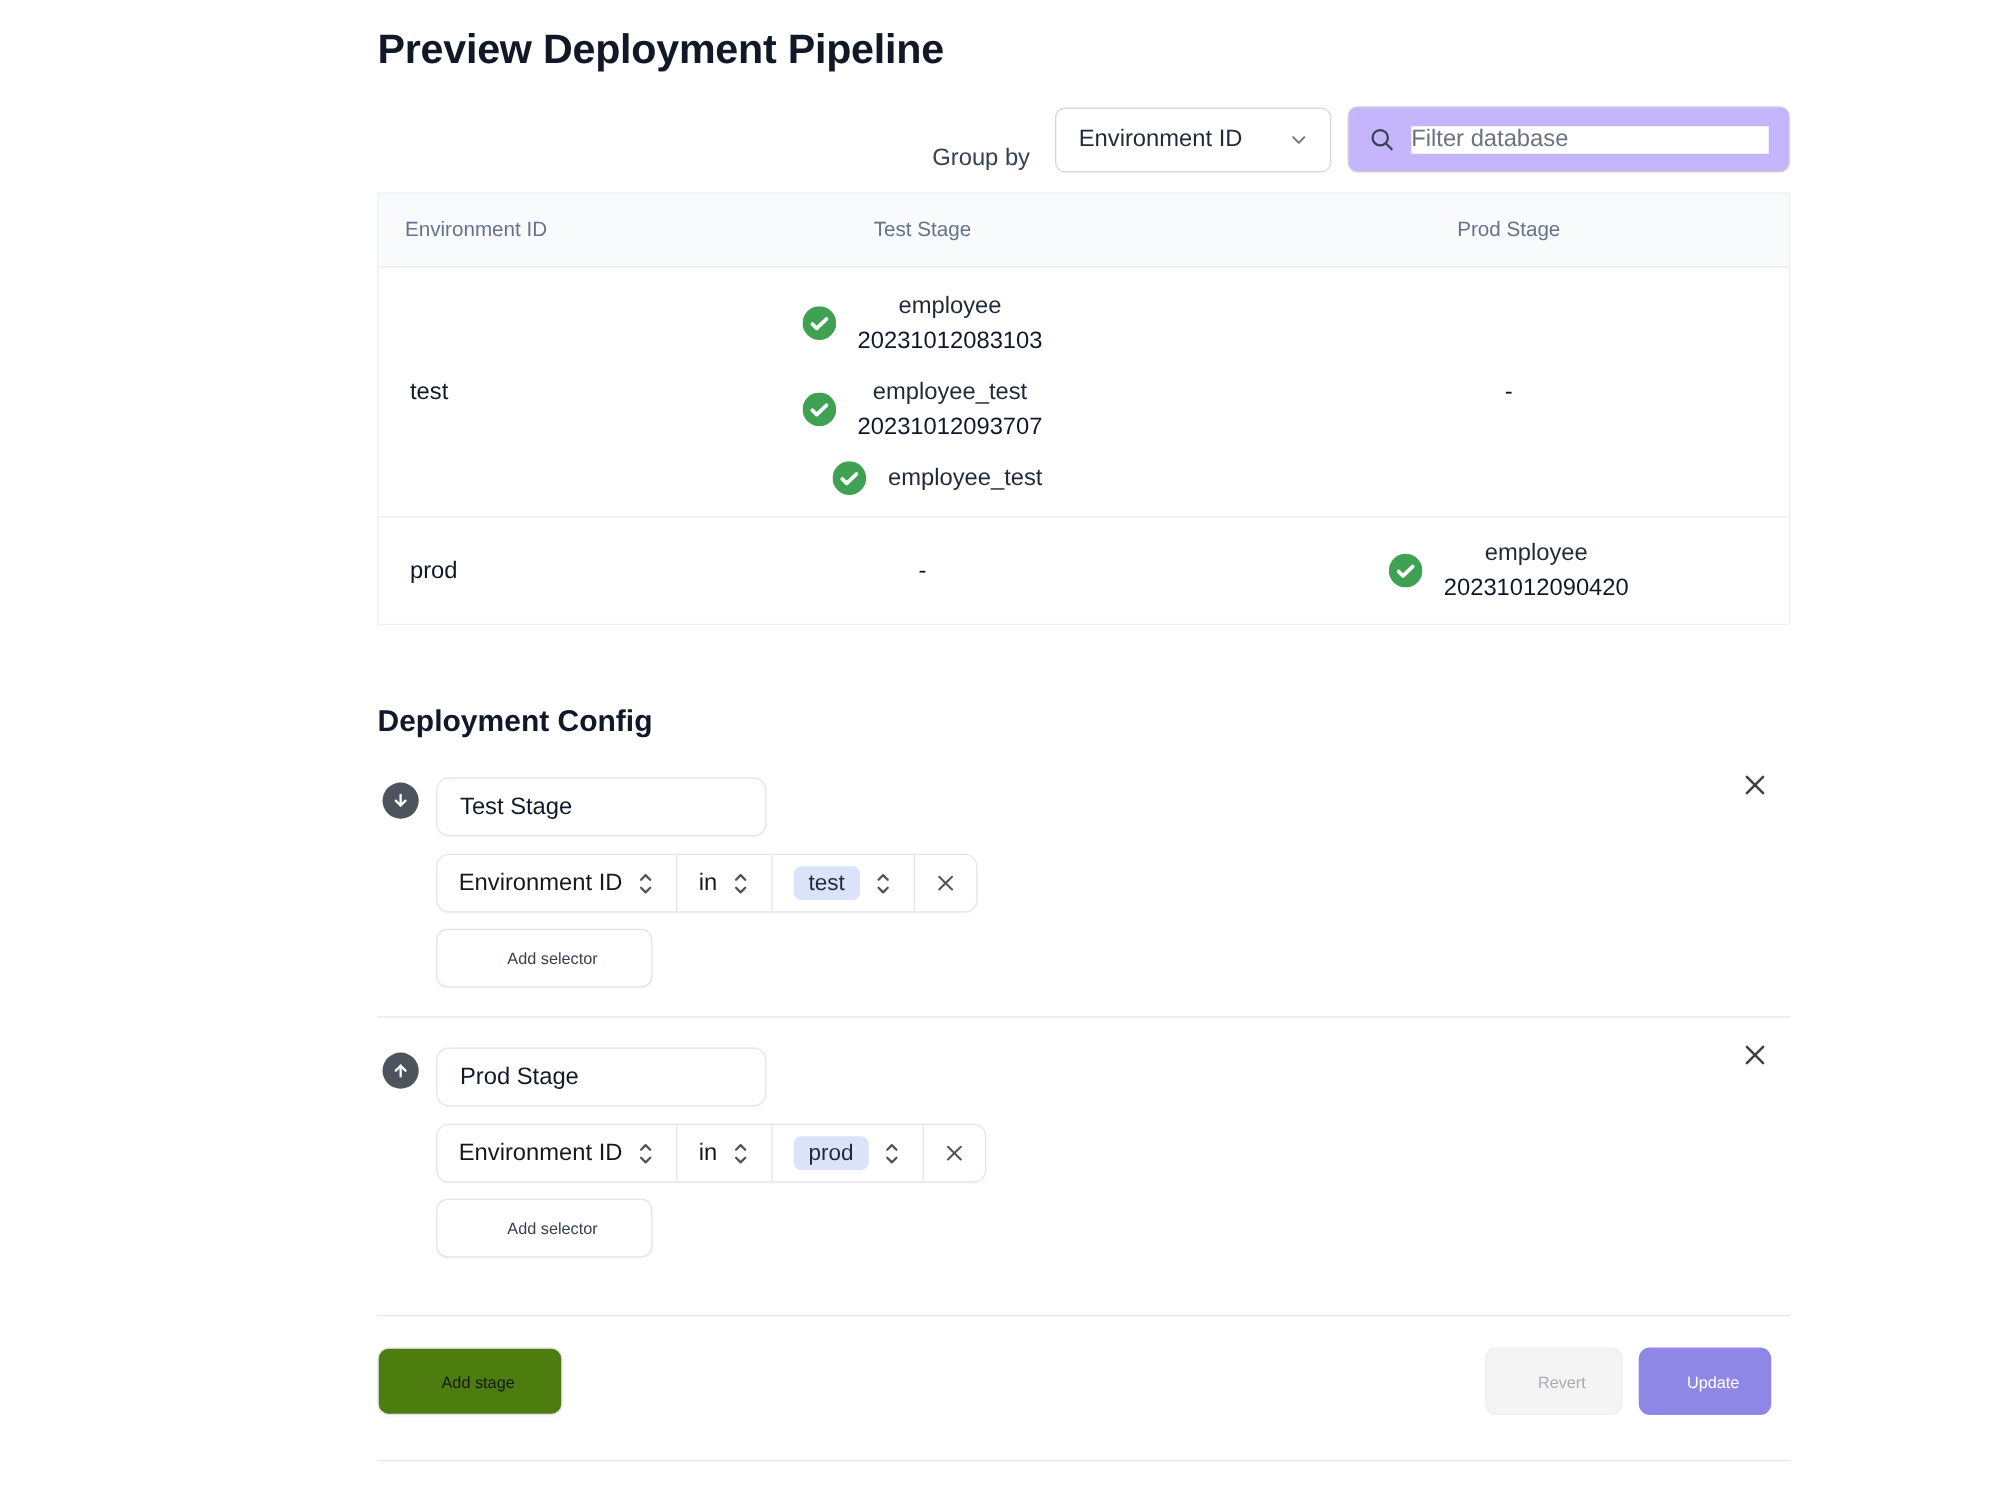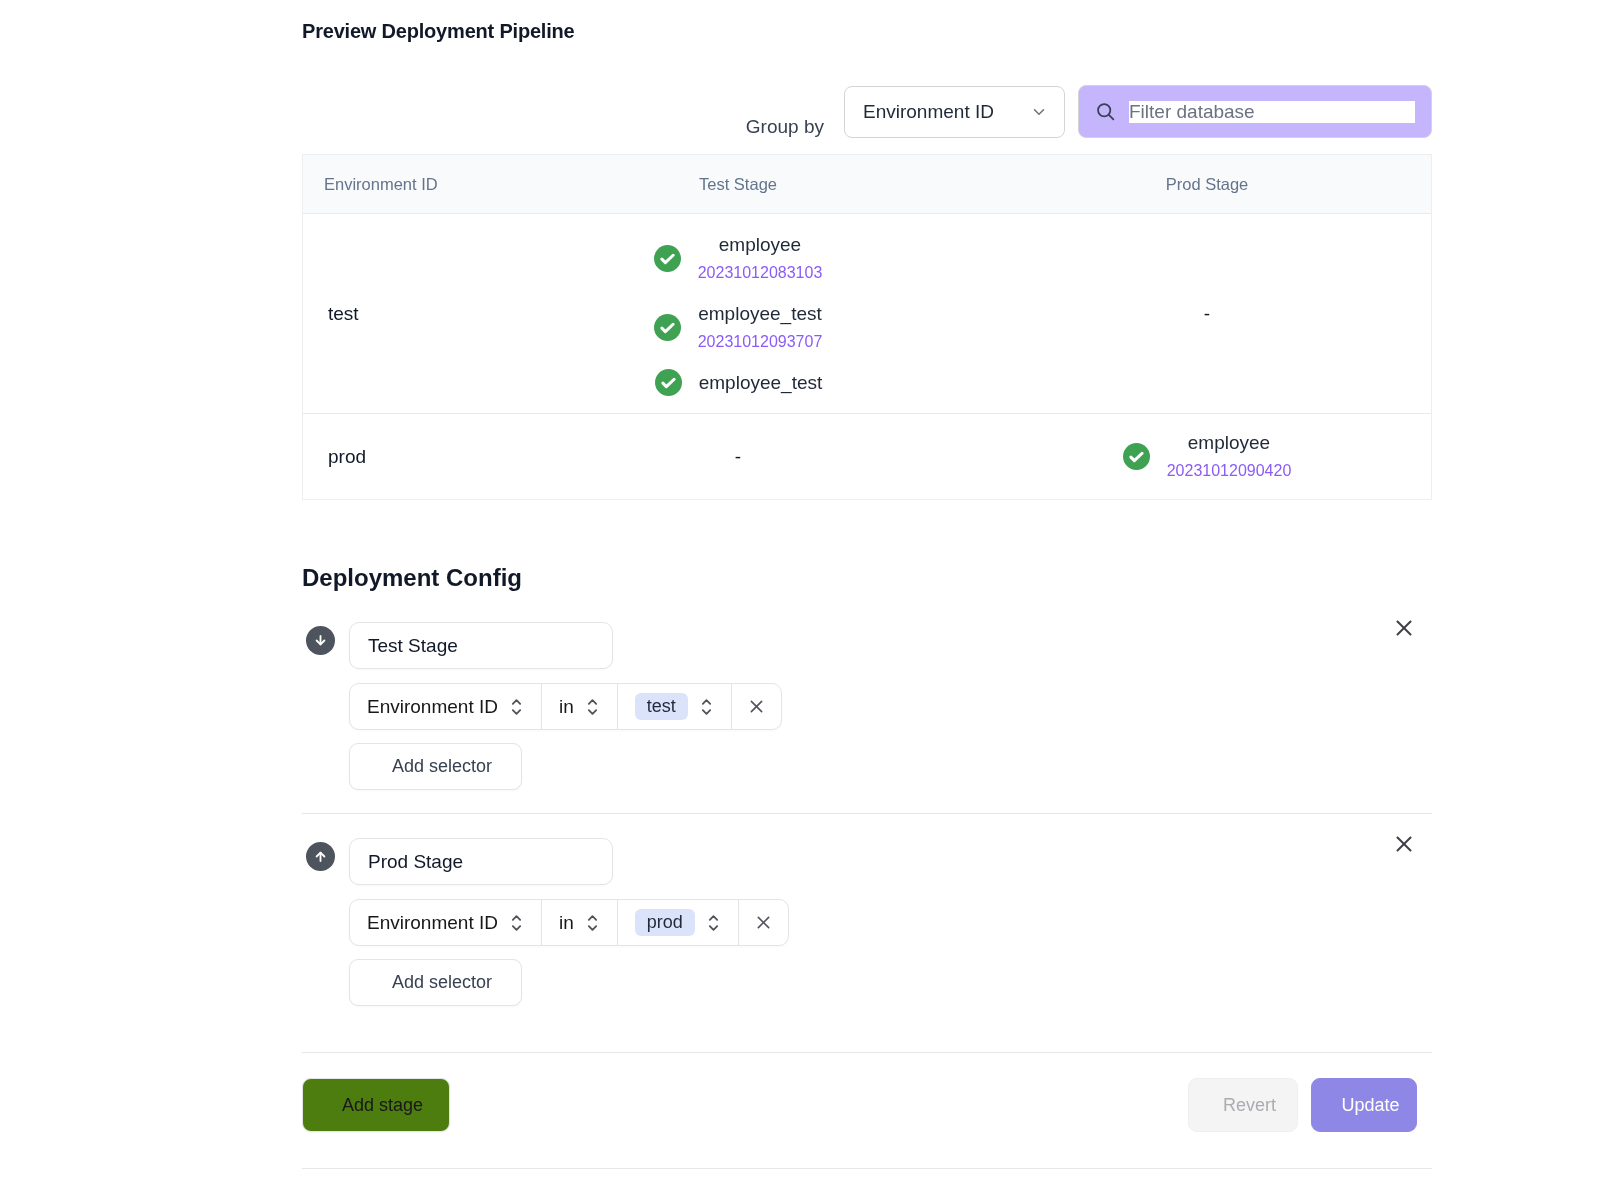--- a/index.html
+++ b/index.html
@@ -1,21 +1,21 @@
 <!DOCTYPE html>
 <html><head>
 <meta charset="utf-8">
 <style>
   * { margin:0; padding:0; box-sizing:border-box; }
   html,body { width:1600px; height:1200px; background:#ffffff;
     font-family:"Liberation Sans", sans-serif; color:#1f2937; }
   .canvas { position:relative; width:1600px; height:1200px; overflow:hidden; }
   .wrap { position:absolute; left:302px; top:0; width:1130px; height:1200px; }
 
-  .page-title { position:absolute; left:0; top:20px; font-size:20px; font-weight:700; color:#111827; letter-spacing:-0.2px; }
+  .page-title { position:absolute; left:0; top:20px; font-size:33px; font-weight:700; color:#111827; letter-spacing:-0.2px; }
 
   
   .toolbar { position:absolute; top:85px; right:0; height:53px; display:flex; align-items:flex-end; }
   .groupby-label { font-size:19px; color:#374151; margin-right:20px; }
   .select { width:221px; height:52px; border:1px solid #d4d4d8; border-radius:8px;
     display:flex; align-items:center; justify-content:space-between; padding:0 16px 0 18px;
     font-size:19px; color:#1f2937; background:#fff; cursor:pointer; margin-right:13px; }
   .select svg { width:18px; height:18px; color:#71717a; }
   .search { width:354px; height:53px; border:1px solid #d4d4d8; border-radius:8px;
     display:flex; align-items:center; gap:13px; padding:0 16px; background:#c4b5fd; }
@@ -32,21 +32,21 @@
   .row-test { height:200px; }
   .row-prod { height:86px; }
   .cell-env-h { padding-left:21px; text-align:left; }
   .cell-c { text-align:center; }
   .cell-env { padding-left:25px; font-size:19px; color:#111827; }
   .dbstack { display:flex; flex-direction:column; align-items:flex-end; gap:13px;
     width:fit-content; margin:0 auto; }
   .dbentry { display:flex; align-items:center; gap:17px; }
   .dbentry svg { width:27px; height:27px; flex:none; }
   .dbname { font-size:19px; color:#1f2937; line-height:28px; }
-  .dbver  { font-size:16px; color:#8b5cf6; line-height:28px; }
+  .dbver  { font-size:19px; color:#0f172a; line-height:28px; }
   .dash { font-size:19px; color:#111827; }
 
   
   .config-title { position:absolute; left:0; top:564px; font-size:24px; font-weight:700; color:#111827; }
 
   .dir-circle { position:absolute; width:29px; height:29px; border-radius:50%;
     background:#4e545e; display:flex; align-items:center; justify-content:center; }
   .dir-circle svg { width:17px; height:17px; }
   .stage-input { position:absolute; left:47px; width:264px; height:47px;
     border:1px solid #e4e4e7; border-radius:10px; padding:0 18px; font-size:19px;
@@ -57,21 +57,21 @@
 
   .segctl { position:absolute; left:47px; height:47px; display:inline-flex; align-items:stretch;
     border:1px solid #e4e4e7; border-radius:10px; background:#fff; box-shadow:0 1px 2px rgba(0,0,0,0.03); }
   .seg { display:flex; align-items:center; gap:11px; padding:0 17px; font-size:19px; color:#18181b; cursor:pointer; }
   .seg + .seg { border-left:1px solid #e4e4e7; }
   .sorticon { width:15px; height:22px; color:#52525b; }
   .tag { background:#dbe3fb; border-radius:6px; padding:3px 12px; font-size:18px; color:#1f2937; }
   .seg-x { display:flex; align-items:center; padding:0 15px; border-left:1px solid #e4e4e7; cursor:pointer; color:#52525b; }
   .seg-x svg { width:19px; height:19px; }
 
-  .btn { display:flex; align-items:center; justify-content:center; font-size:18px;
+  .btn { display:flex; align-items:center; justify-content:center; font-size:13px;
     border-radius:9px; cursor:pointer; font-family:"Liberation Sans", sans-serif;padding-left:13px; }
   .add-selector { position:absolute; left:47px; width:173px; height:47px; background:#fff;
     border:1px solid #e4e4e7; color:#374151; box-shadow:0 1px 2px rgba(0,0,0,0.03); }
 
   .hdivider { position:absolute; left:0; width:1130px; height:0; border-top:1px solid #e5e7eb; }
 
   .footer-btn { position:absolute; top:1078px; height:54px; }
   .add-stage { left:0; width:148px; background:#4d7c0f; border:1px solid #e4e4e7; color:#18181b;
     box-shadow:0 1px 2px rgba(0,0,0,0.03); }
   .revert { left:886px; width:110px; background:#f4f4f5; border:1px solid #efeff1; color:#ababb2; cursor:default; }

